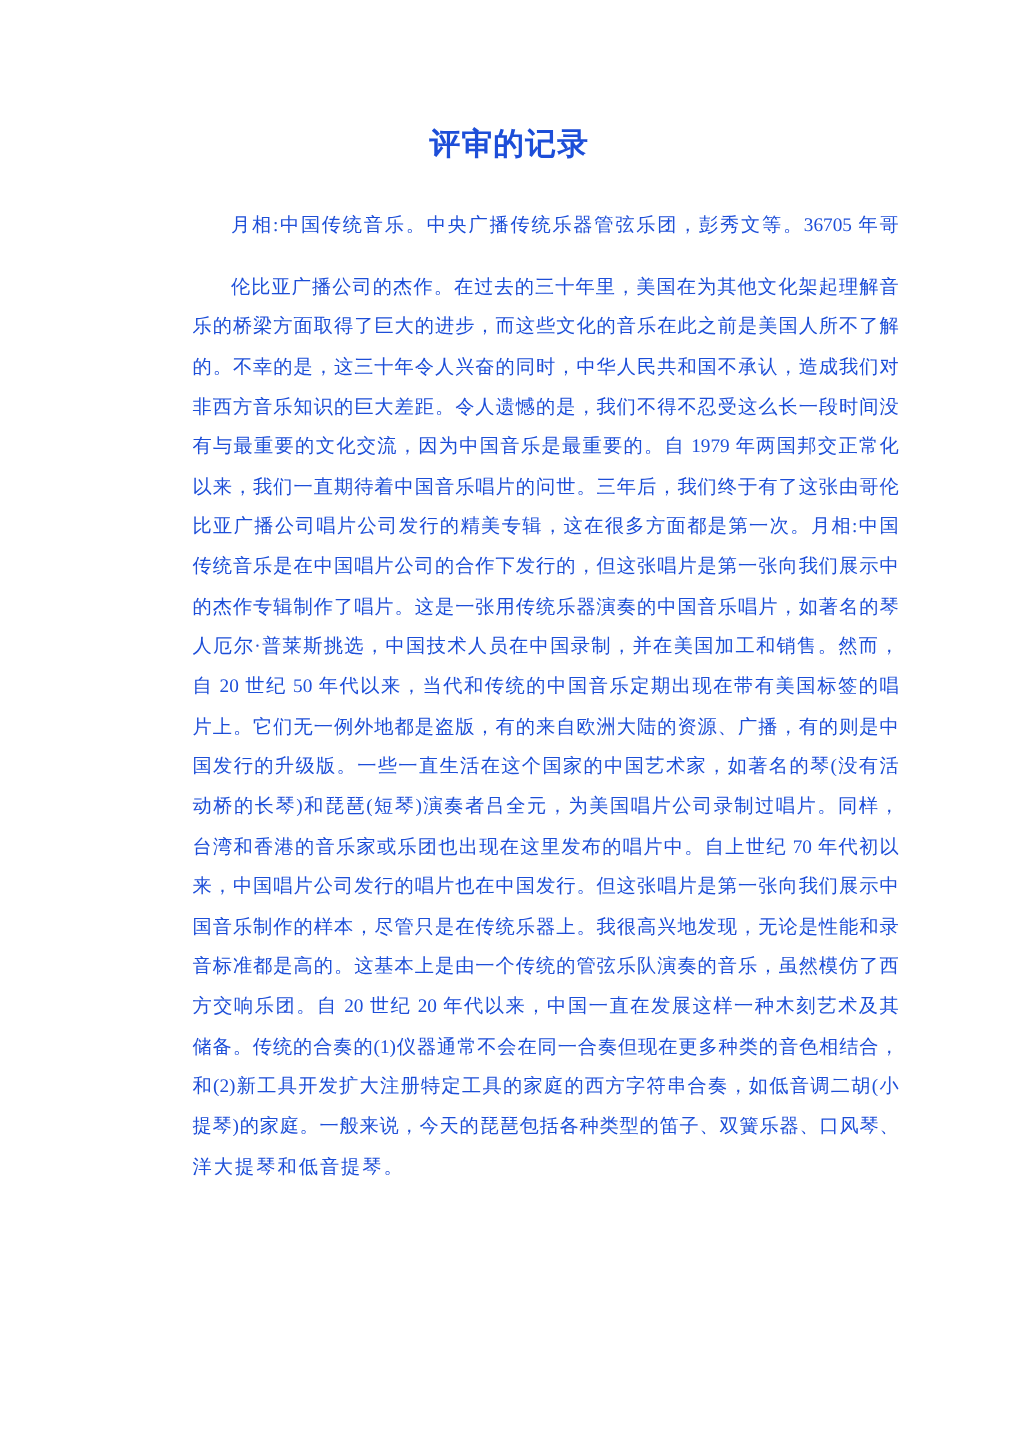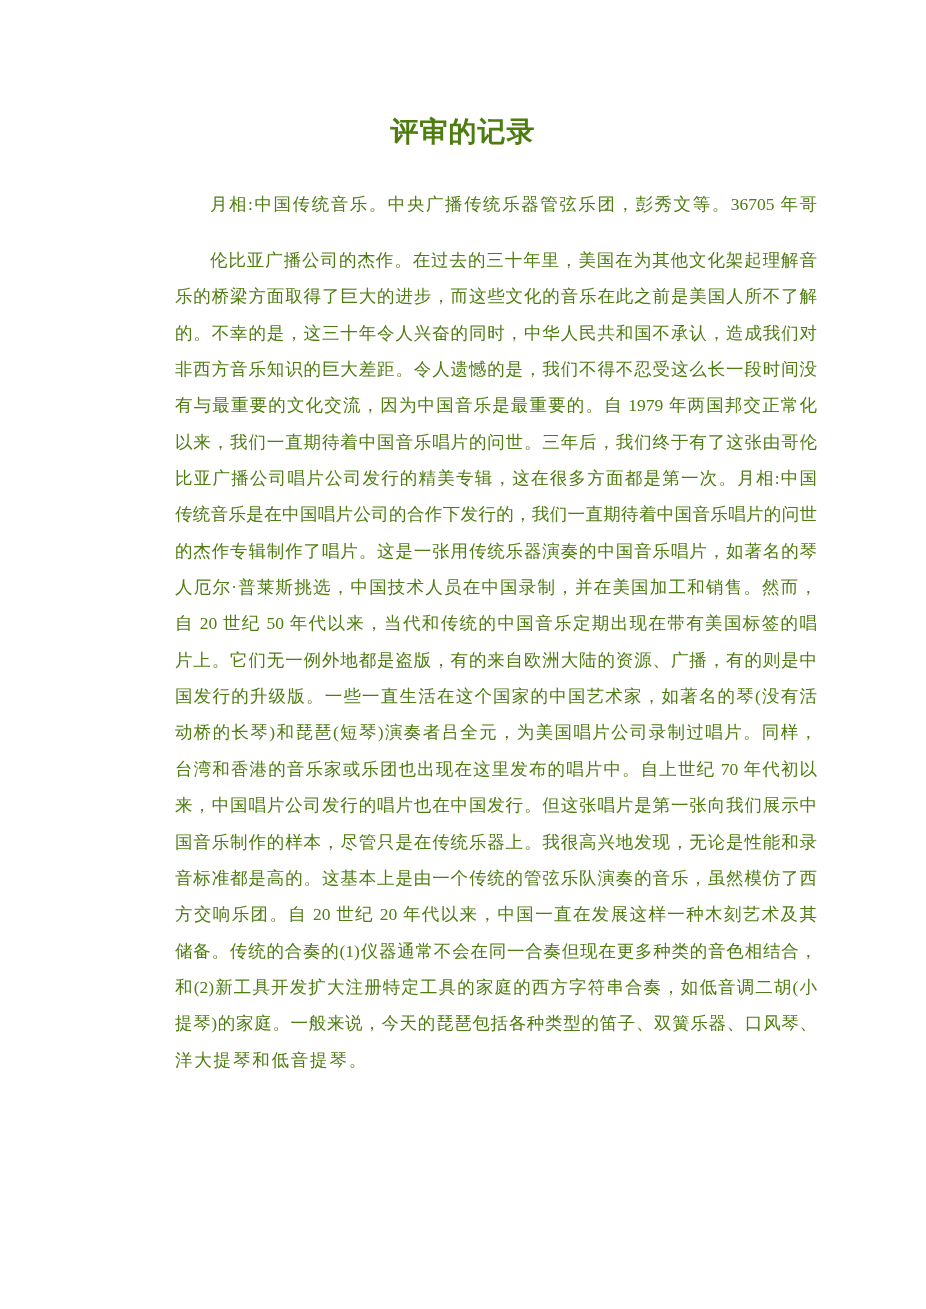--- a/index.html
+++ b/index.html
@@ -5,21 +5,21 @@
   html, body {
     margin: 0;
     padding: 0;
     background: #ffffff;
   }
   .page {
     position: relative;
     width: 878px;
     height: 1309px;
     background: #ffffff;
-    color: #4d7c0f;
+    color: #1d4ed8;
     font-family: "Liberation Serif", "DejaVu Serif", serif;
     overflow: hidden;
     text-decoration: underline;
   }
   .doc-title {
     position: absolute;
     top: 111px;
     left: 0;
     width: 926px;
     margin: 0;
@@ -64,21 +64,21 @@
   </div>
 
   <div class="para para-2">
     <div class="line indent">伦比亚广播公司的杰作。在过去的三十年里，美国在为其他文化架起理解音</div>
     <div class="line">乐的桥梁方面取得了巨大的进步，而这些文化的音乐在此之前是美国人所不了解</div>
     <div class="line">的。不幸的是，这三十年令人兴奋的同时，中华人民共和国不承认，造成我们对</div>
     <div class="line">非西方音乐知识的巨大差距。令人遗憾的是，我们不得不忍受这么长一段时间没</div>
     <div class="line">有与最重要的文化交流，因为中国音乐是最重要的。自 1979 年两国邦交正常化</div>
     <div class="line">以来，我们一直期待着中国音乐唱片的问世。三年后，我们终于有了这张由哥伦</div>
     <div class="line">比亚广播公司唱片公司发行的精美专辑，这在很多方面都是第一次。月相:中国</div>
-    <div class="line">传统音乐是在中国唱片公司的合作下发行的，我们一直期待着中国音乐唱片的问世</div>
+    <div class="line">传统音乐是在中国唱片公司的合作下发行的，但这张唱片是第一张向我们展示中</div>
     <div class="line">的杰作专辑制作了唱片。这是一张用传统乐器演奏的中国音乐唱片，如著名的琴</div>
     <div class="line">人厄尔·普莱斯挑选，中国技术人员在中国录制，并在美国加工和销售。然而，</div>
     <div class="line">自 20 世纪 50 年代以来，当代和传统的中国音乐定期出现在带有美国标签的唱</div>
     <div class="line">片上。它们无一例外地都是盗版，有的来自欧洲大陆的资源、广播，有的则是中</div>
     <div class="line">国发行的升级版。一些一直生活在这个国家的中国艺术家，如著名的琴(没有活</div>
     <div class="line">动桥的长琴)和琵琶(短琴)演奏者吕全元，为美国唱片公司录制过唱片。同样，</div>
     <div class="line">台湾和香港的音乐家或乐团也出现在这里发布的唱片中。自上世纪 70 年代初以</div>
     <div class="line">来，中国唱片公司发行的唱片也在中国发行。但这张唱片是第一张向我们展示中</div>
     <div class="line">国音乐制作的样本，尽管只是在传统乐器上。我很高兴地发现，无论是性能和录</div>
     <div class="line">音标准都是高的。这基本上是由一个传统的管弦乐队演奏的音乐，虽然模仿了西</div>

